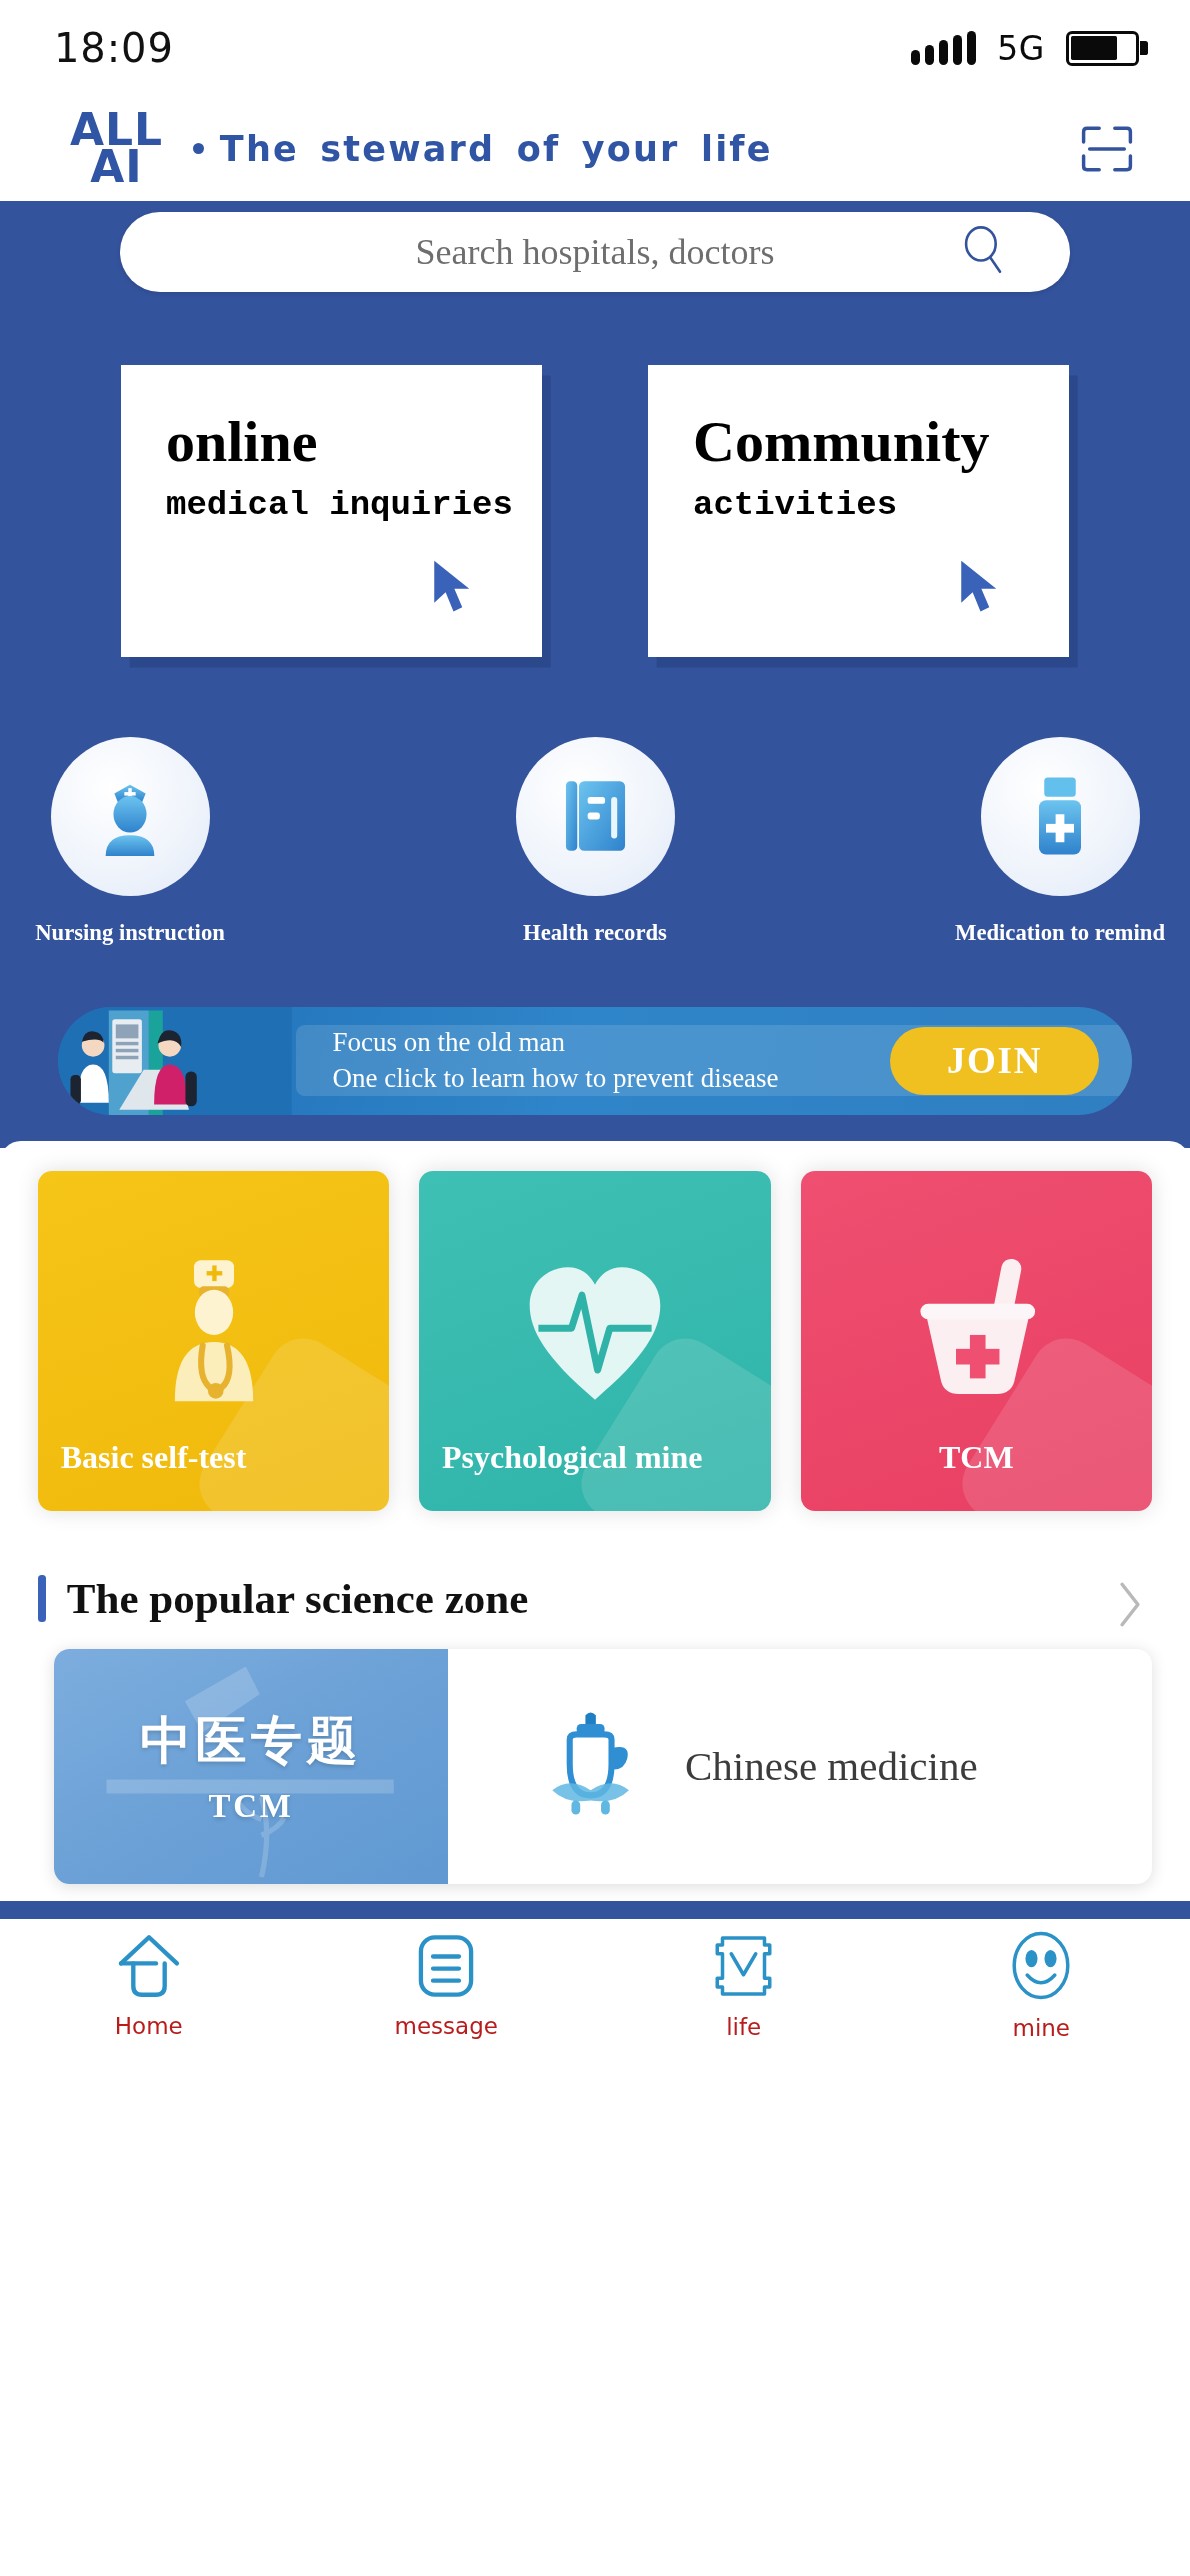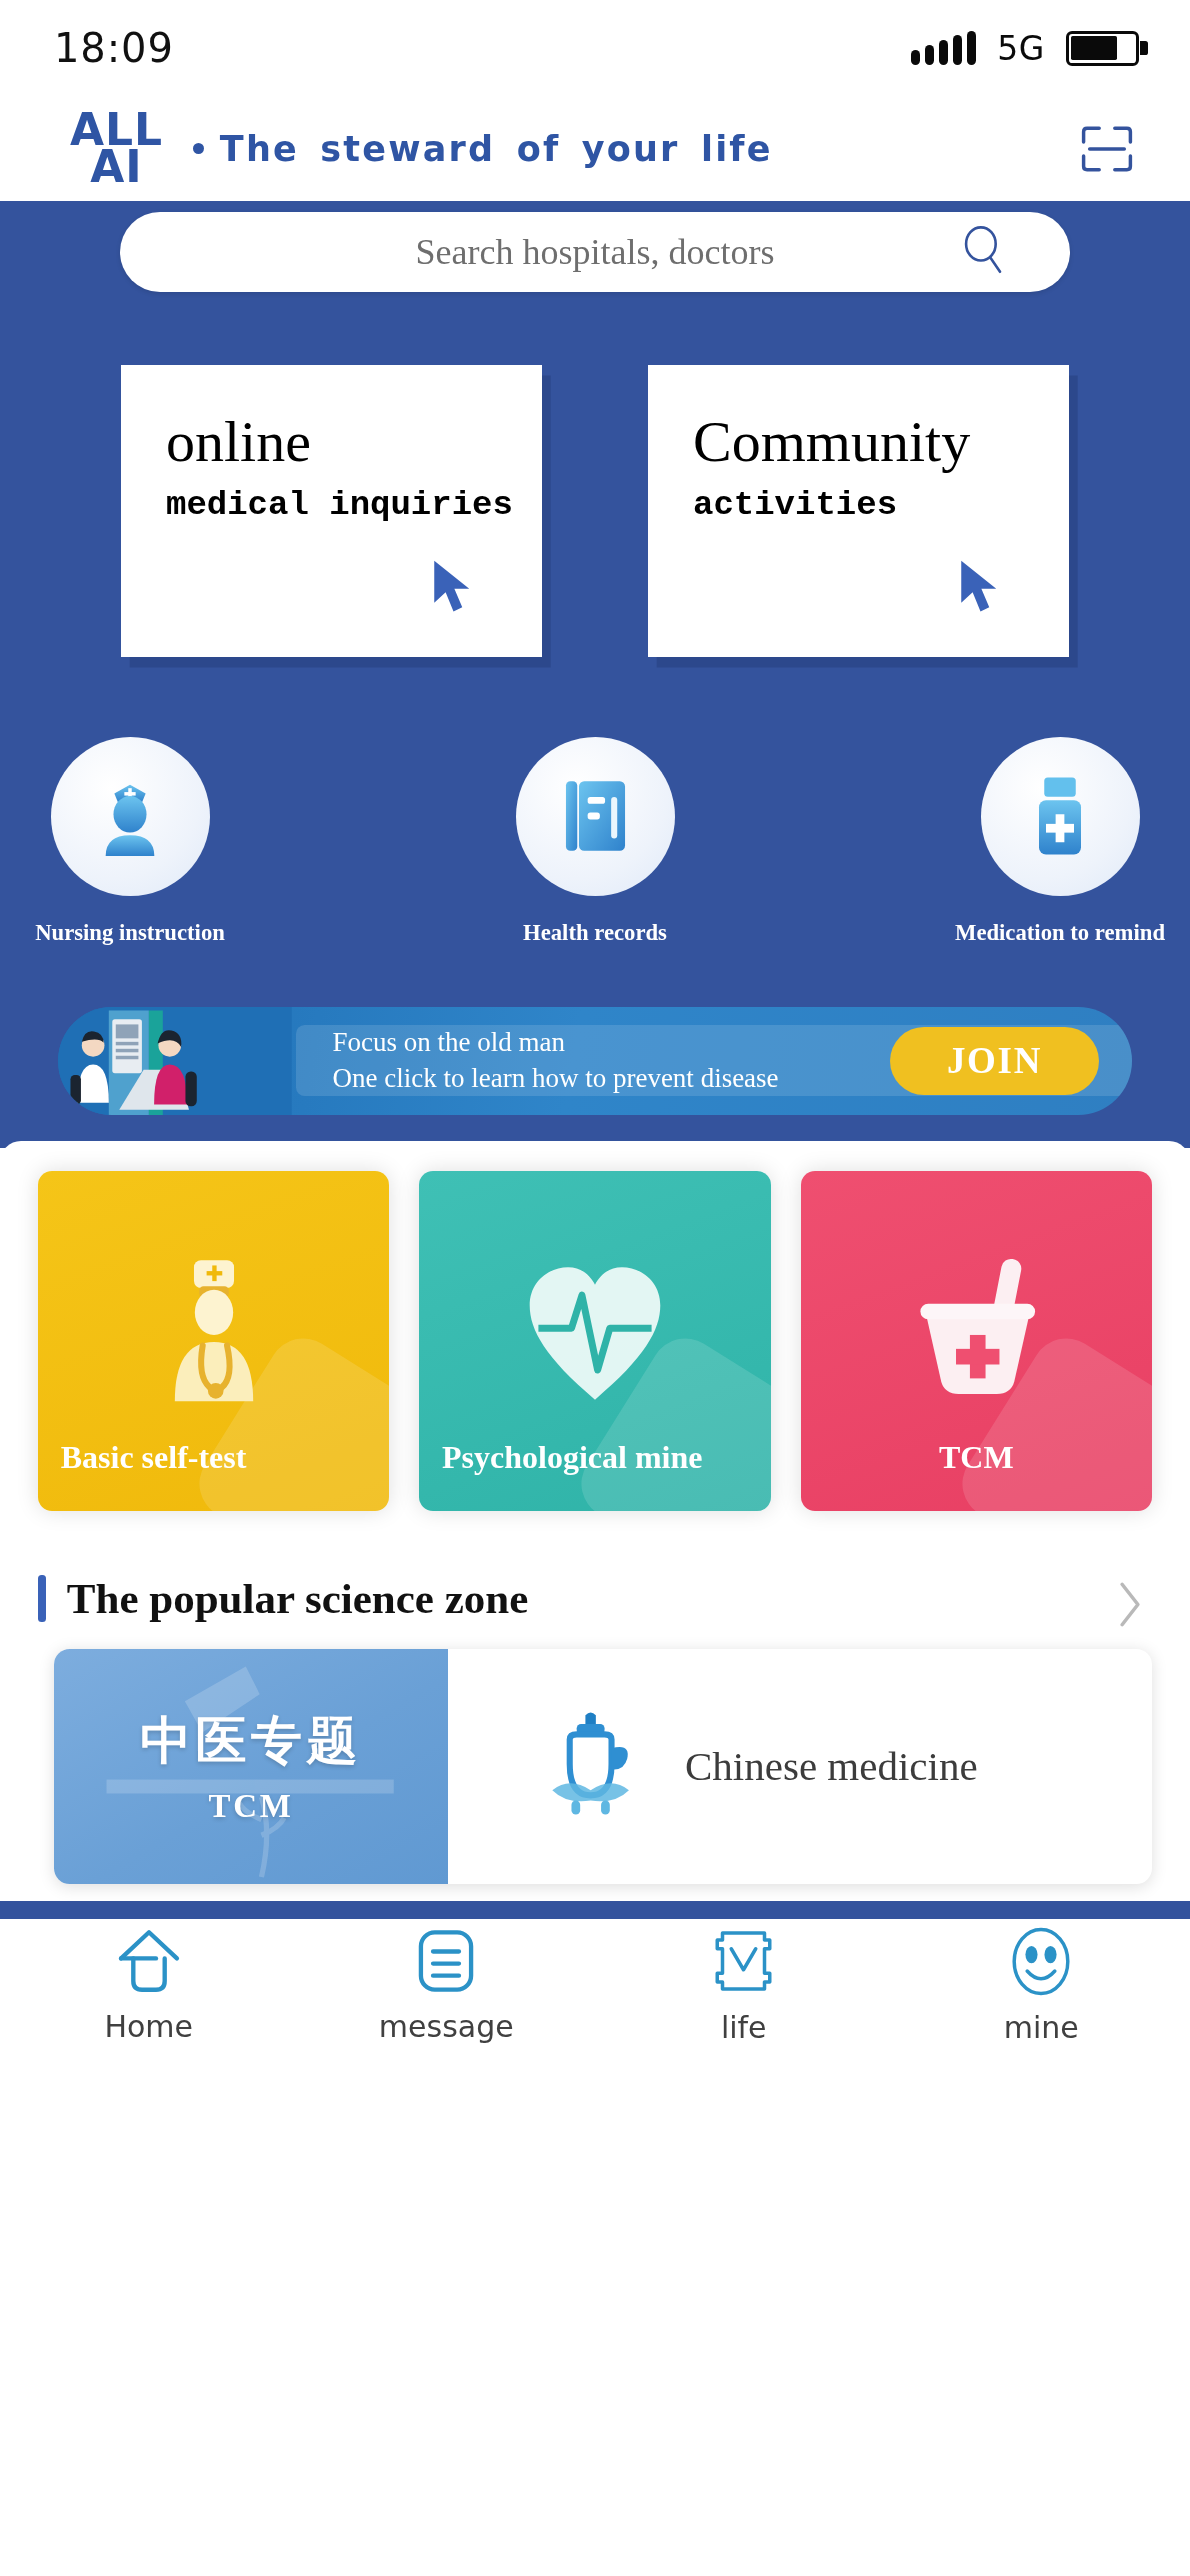--- a/index.html
+++ b/index.html
@@ -102,21 +102,21 @@
     margin-top:73px;
   }
   .hero-card{
     width:421px; height:292px;
     background:#fff;
     position:relative;
     padding:48px 0 0 45px;
     box-shadow:8.7px 10.5px 0 rgba(20,38,82,.22);
   }
   .hc-title{
-    font-size:58px; font-weight:400; color:#000;
+    font-size:58px; font-weight:700; color:#000;
     line-height:1; font-family:"Liberation Serif", serif;
   }
   .hc-sub{
     font-size:34px; font-weight:700; color:#000;
     margin-top:15.7px; font-family:Liberation Mono, monospace;
   }
   .cursor{ position:absolute; right:64px; bottom:38px; }
 
   
   .features{
@@ -251,21 +251,21 @@
     height:134px; background:#fff;
     display:flex; align-items:center;
   }
   .navitem{
     flex:1; display:flex; flex-direction:column;
     align-items:center; justify-content:center; gap:9.6px;
     cursor:pointer;
   }
   .nav-label{
     font-family:"DejaVu Sans", sans-serif;
-    font-size:30px; color:#404040; font-weight:400;
+    font-size:23px; color:#b91c1c; font-weight:400;
   }
 </style>
 </head>
 <body>
 
 <div class="statusbar">
   <div class="status-time">18:09</div>
   <div class="status-right">
     <div class="signal">
       <span></span>

